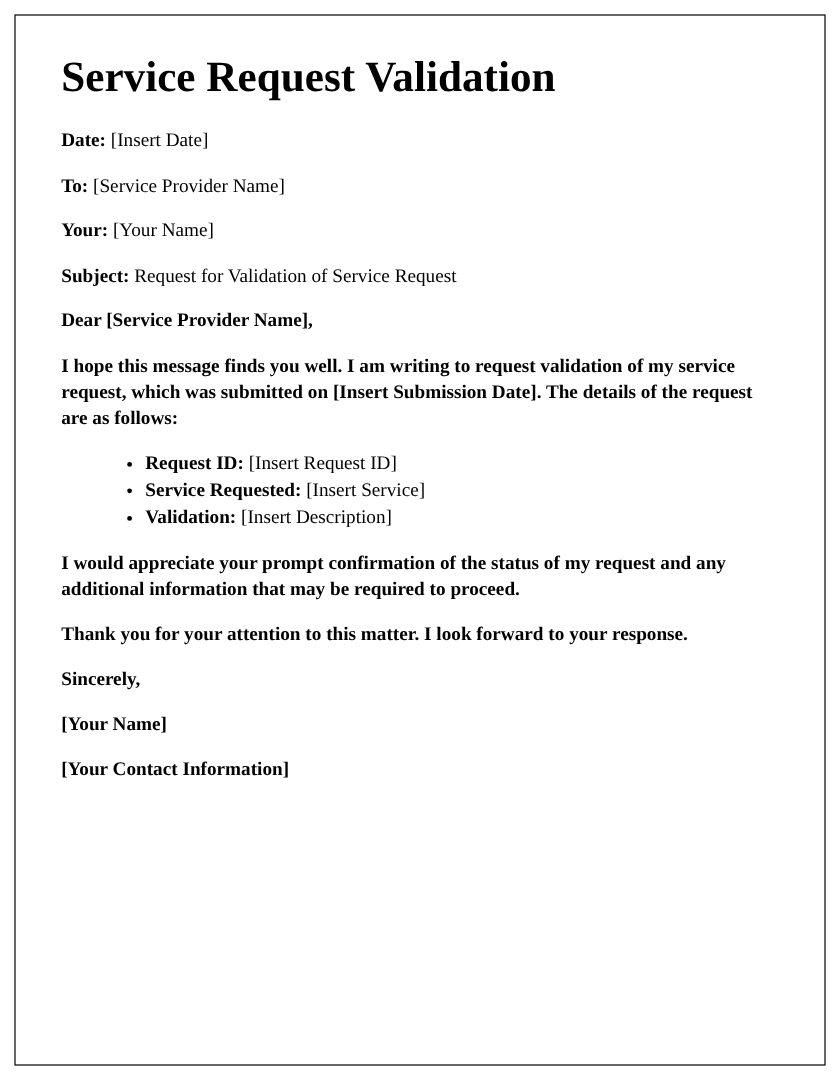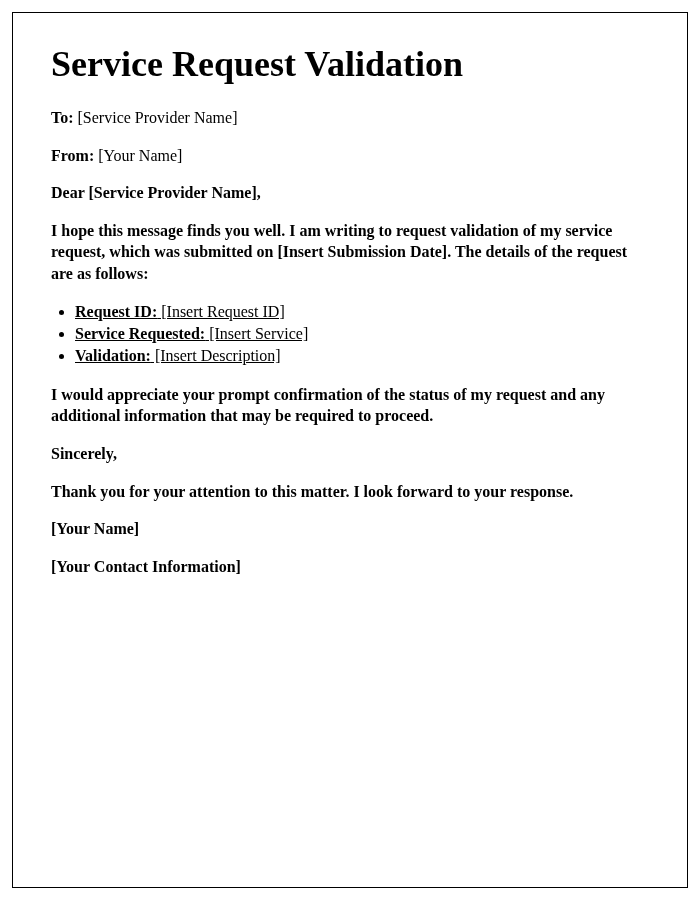--- a/index.html
+++ b/index.html
@@ -33,69 +33,74 @@
     .field-line .label {
       font-weight: bold;
     }
     .paragraph {
       font-size: 16px;
       margin-bottom: 16px;
       line-height: 1.35;
       font-weight: bold;
     }
     ul {
-      margin-left: 24px;
+      margin-left: 70px;
       margin-bottom: 16px;
-      text-decoration: underline;
     }
     ul li {
       font-size: 16px;
       line-height: 1.4;
       list-style-type: disc;
     }
     ul li .label {
       font-weight: bold;
     }
   </style>
 </head>
 <body>
 
 <div class="document-frame">
 
   <h1>Service Request Validation</h1>
 
+  <p class="field-line">
+    <span class="label">Date:</span><span> [Insert Date]</span>
+  </p>
 
   <p class="field-line">
     <span class="label">To:</span><span> [Service Provider Name]</span>
   </p>
 
   <p class="field-line">
-    <span class="label">From:</span><span> [Your Name]</span>
+    <span class="label">Your:</span><span> [Your Name]</span>
   </p>
 
+  <p class="field-line">
+    <span class="label">Subject:</span><span> Request for Validation of Service Request</span>
+  </p>
 
   <p class="paragraph">Dear [Service Provider Name],</p>
 
   <p class="paragraph">I hope this message finds you well. I am writing to request validation of my service request, which was submitted on [Insert Submission Date]. The details of the request are as follows:</p>
 
   <ul>
     <li>
       <span class="label">Request ID:</span><span> [Insert Request ID]</span>
     </li>
     <li>
       <span class="label">Service Requested:</span><span> [Insert Service]</span>
     </li>
     <li>
       <span class="label">Validation:</span><span> [Insert Description]</span>
     </li>
   </ul>
 
   <p class="paragraph">I would appreciate your prompt confirmation of the status of my request and any additional information that may be required to proceed.</p>
 
+  <p class="paragraph">Thank you for your attention to this matter. I look forward to your response.</p>
+
   <p class="paragraph">Sincerely,</p>
-
-  <p class="paragraph">Thank you for your attention to this matter. I look forward to your response.</p>
 
   <p class="paragraph">[Your Name]</p>
 
   <p class="paragraph">[Your Contact Information]</p>
 
 </div>
 
 </body></html>

